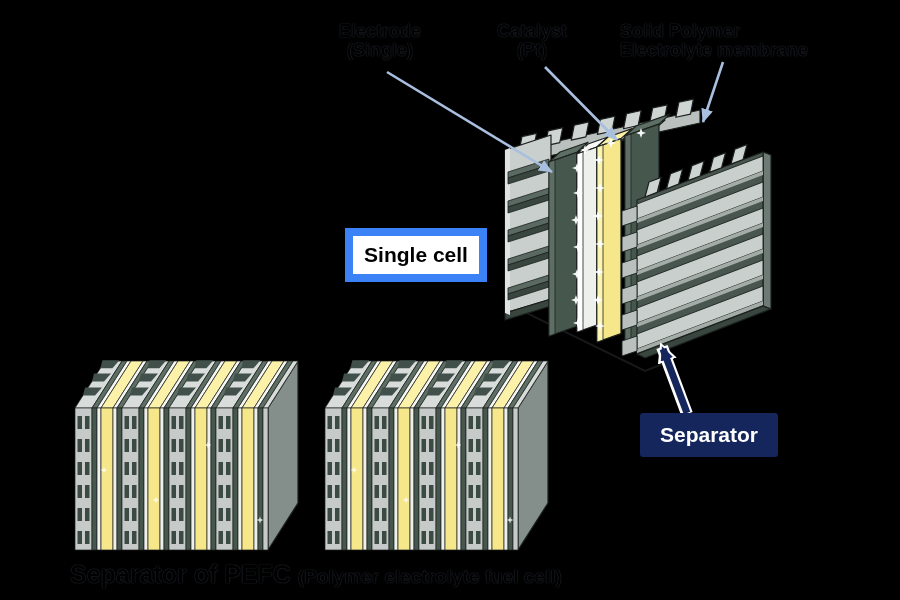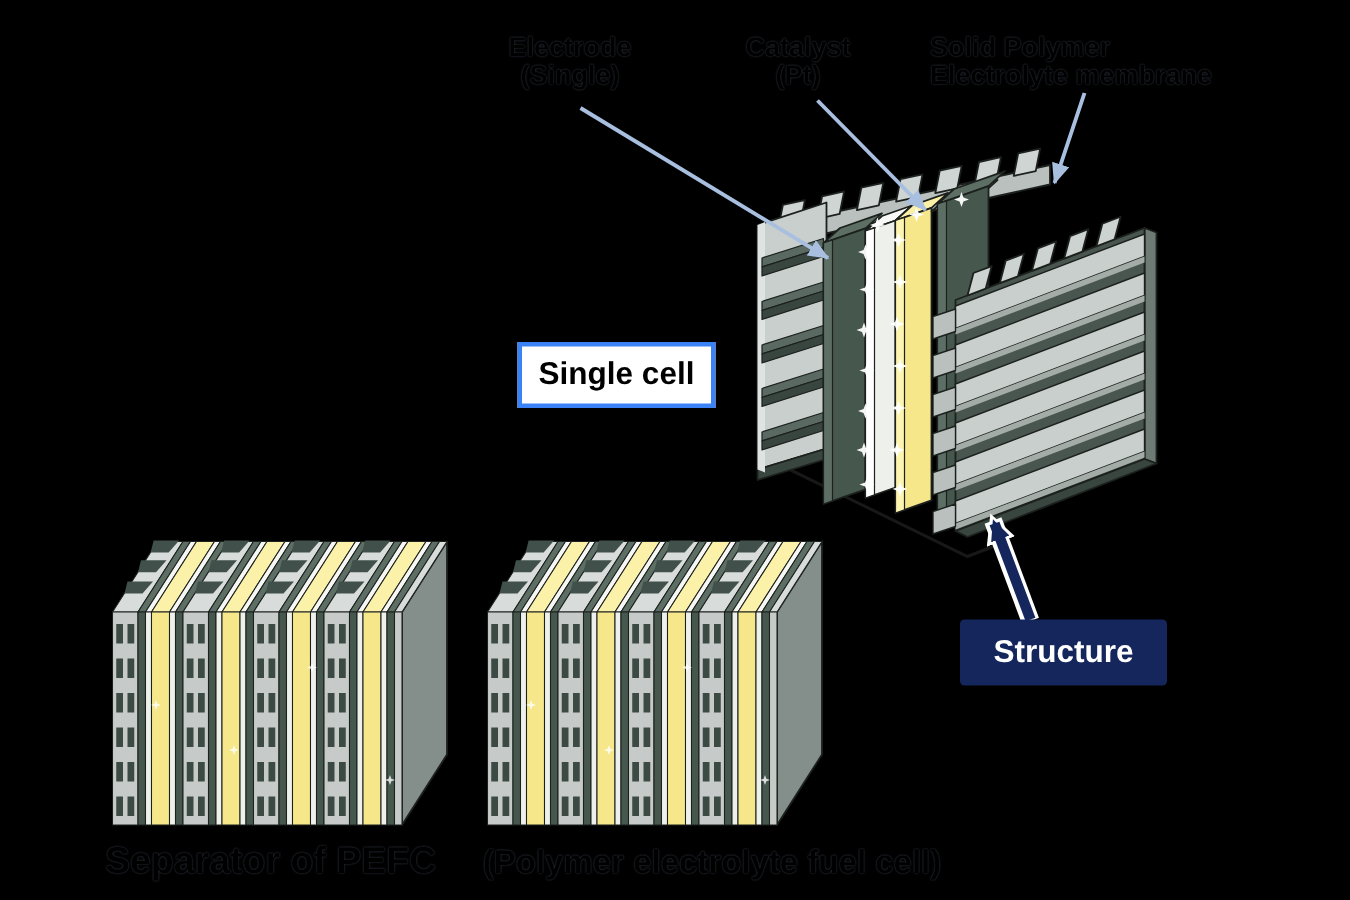--- a/index.html
+++ b/index.html
@@ -5,29 +5,29 @@
   html,body{margin:0;padding:0;background:#000;}
   .stage{position:relative;width:828px;height:600px;background:#000000;overflow:hidden;
          font-family:"Liberation Sans",sans-serif;}
   #art{position:absolute;left:0;top:0;width:900px;height:600px;display:block;}
   
   .ghost{position:absolute;top:22px;color:#000000;font-weight:bold;font-size:18px;line-height:19px;
          text-align:center;white-space:nowrap;
          text-shadow:0 0 1px rgba(115,125,150,.45),0 0 2px rgba(75,85,105,.28);}
   .ghost.left-align{text-align:left;}
   .box-single{position:absolute;left:345px;top:228px;width:126px;height:38px;background:#ffffff;
-         border:3px solid #3b82f6;color:#000;font-size:21px;font-weight:bold;line-height:38px;
+         border:8px solid #3b82f6;color:#000;font-size:21px;font-weight:bold;line-height:38px;
          text-align:center;}
   .box-sep{position:absolute;left:640px;top:413px;width:138px;height:44px;background:#14265c;
          border-radius:3px;color:#ffffff;font-size:21px;font-weight:bold;line-height:44px;
          text-align:center;}
   .caption{position:absolute;left:70px;top:560px;color:#000000;white-space:nowrap;
          text-shadow:0 0 1px rgba(115,125,150,.45),0 0 2px rgba(75,85,105,.28);}
   .cap-main{font-size:25px;font-weight:bold;}
-  .cap-paren{font-size:22px;font-weight:bold;margin-left:24px;}
+  .cap-paren{font-size:19px;font-weight:bold;}
 </style>
 </head>
 <body>
 
 <div class="stage">
 
   <svg id="art" viewBox="0 0 900 600">
       <defs>
         <marker id="ab" markerUnits="userSpaceOnUse" markerWidth="16" markerHeight="14" refX="13" refY="6" orient="auto">
           <path d="M0,0 L14,6 L0,12 Z" fill="#a9bfe0"></path>
@@ -395,20 +395,20 @@
   <div class="ghost left-align" style="left:620px;width:240px;">
     <div>Solid Polymer</div>
     <div>Electrolyte membrane</div>
   </div>
 
   <div class="box-single">
     <span>Single cell</span>
   </div>
 
   <div class="box-sep">
-    <span>Structure</span>
+    <span>Separator</span>
   </div>
 
   <div class="caption">
     <span class="cap-main">Separator of PEFC </span><span class="cap-paren">(Polymer electrolyte fuel cell)</span>
   </div>
 
 </div>
 
 </body></html>

